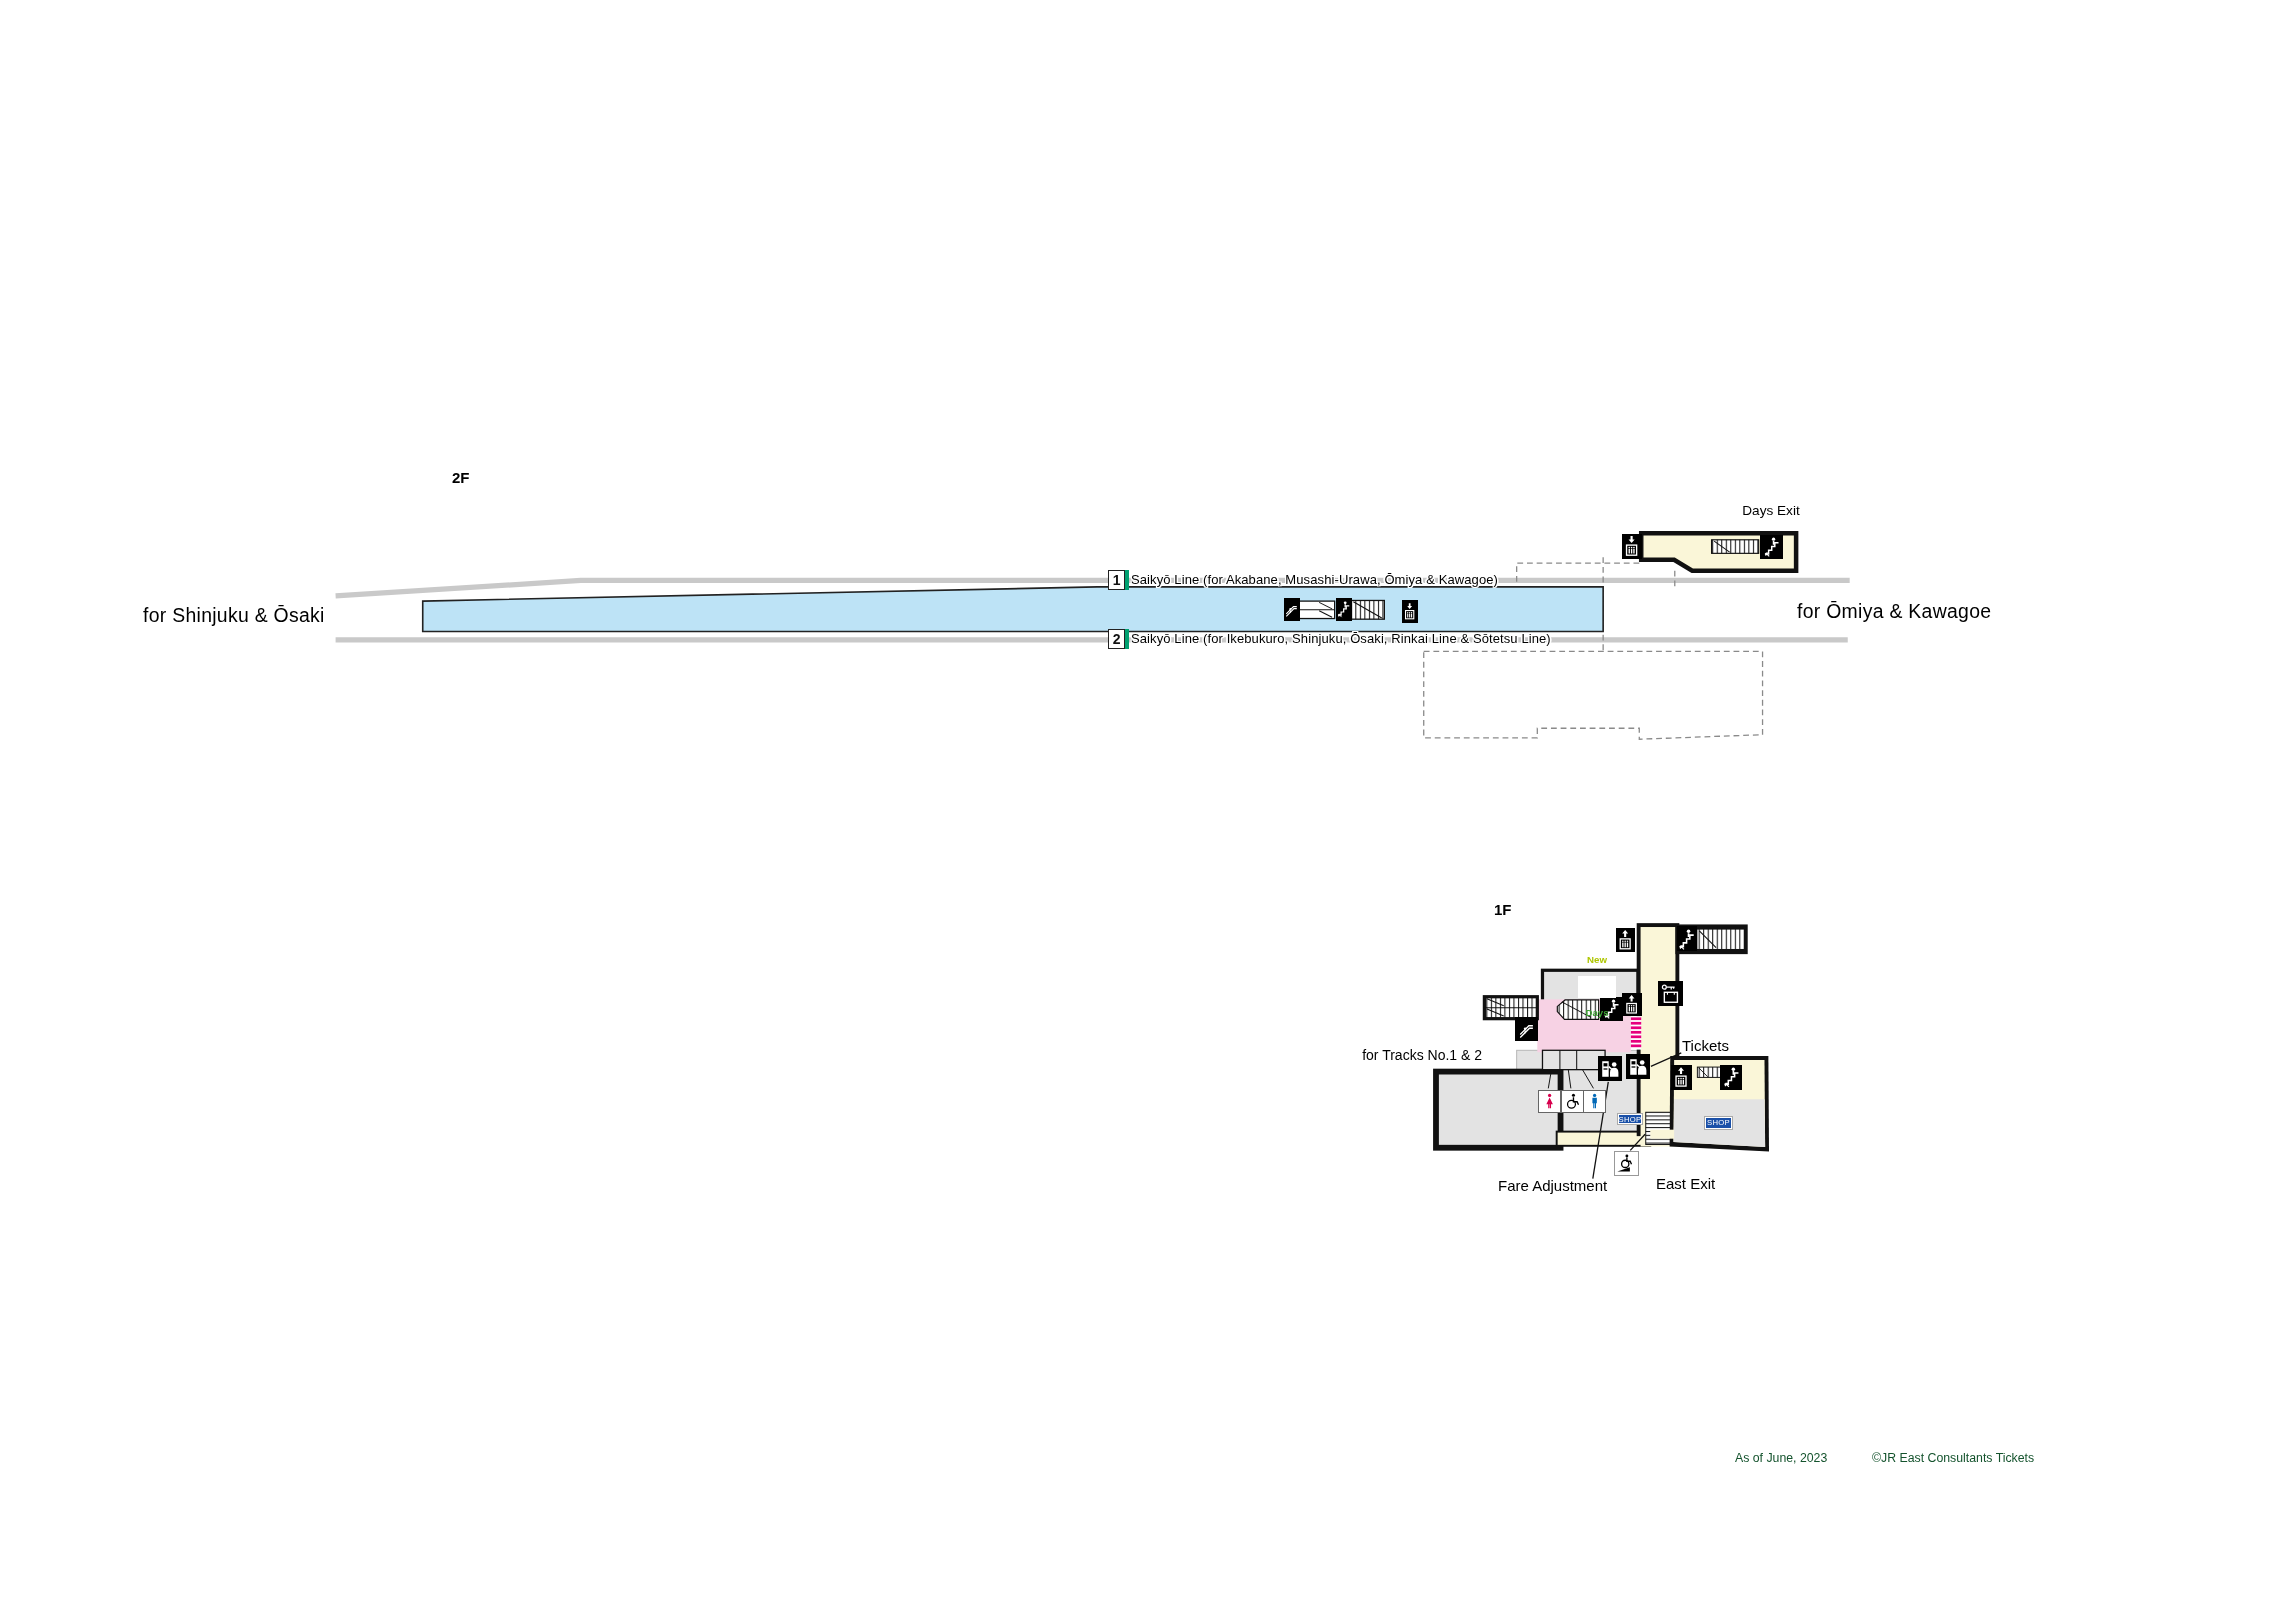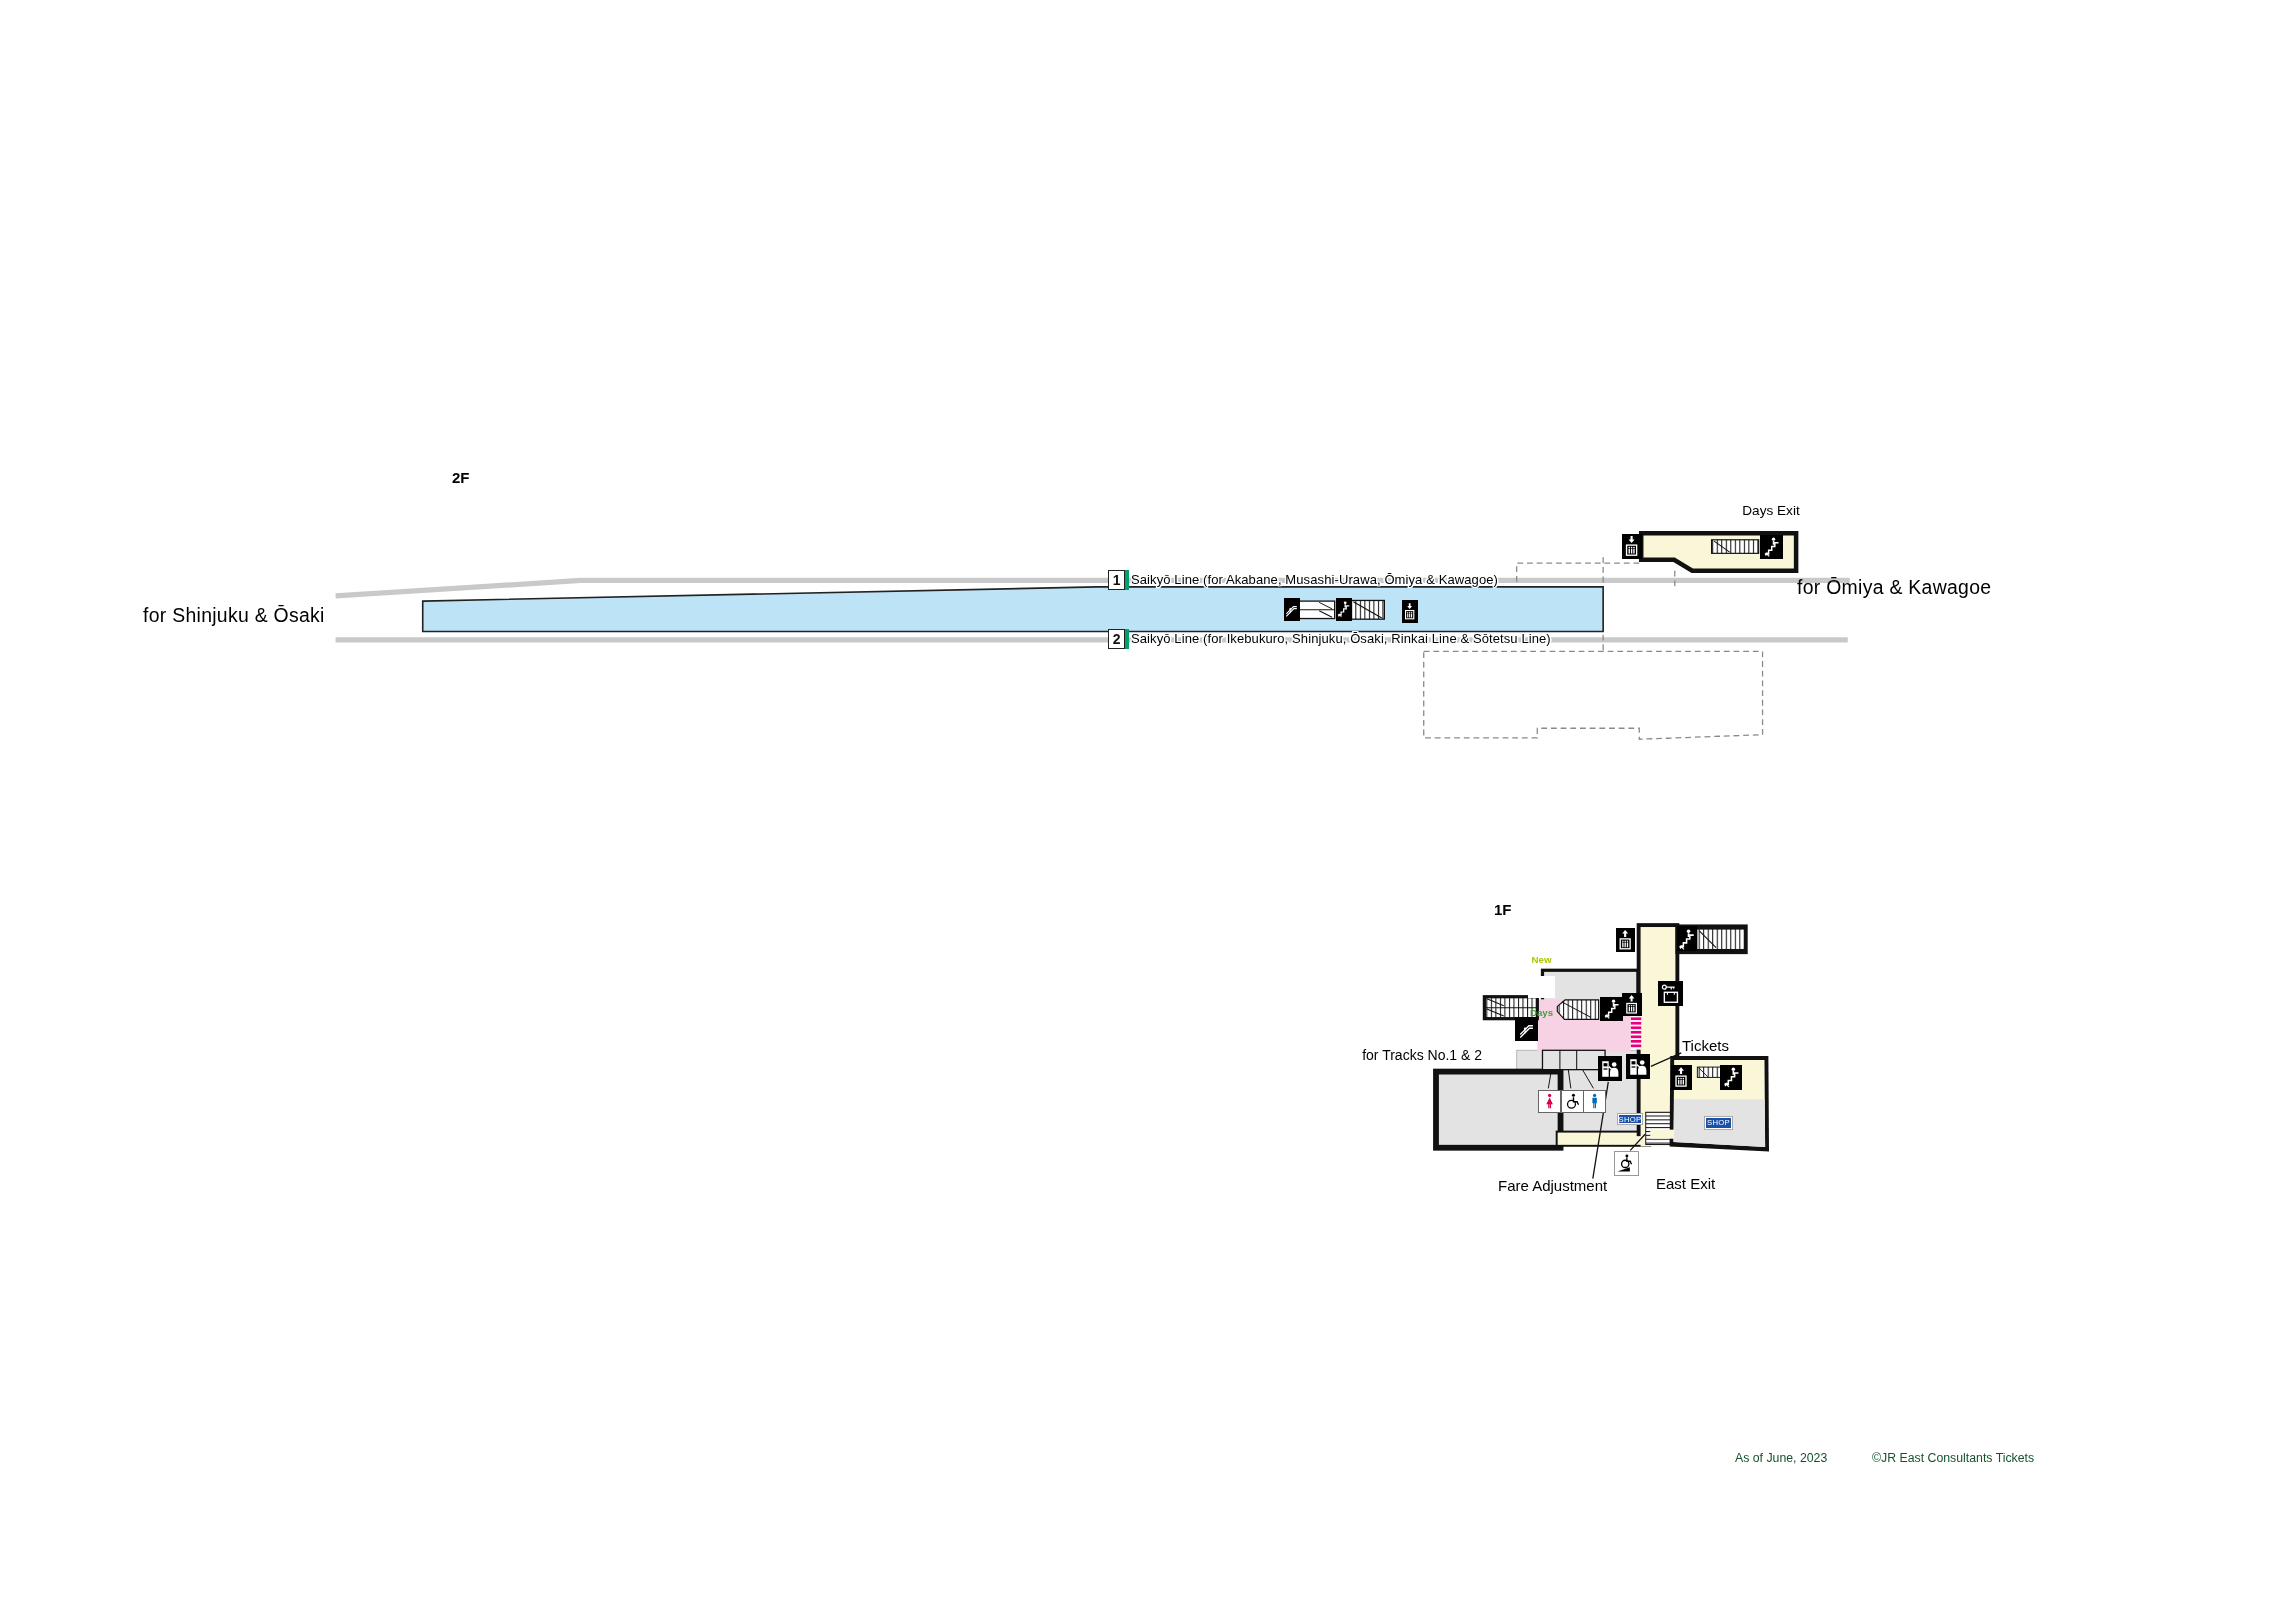--- a/index.html
+++ b/index.html
@@ -233,21 +233,21 @@
     <g stroke="#111" stroke-width="2">
       <line x1="2605" y1="1631" x2="2558" y2="1652"></line>
       <line x1="2468" y1="1826" x2="2492" y2="1676"></line>
       <line x1="2526" y1="1782" x2="2549" y2="1757"></line>
     </g>
   </svg>
 
   <div class="abs floor-label" style="left:452px;top:469px;">2F</div>
 
   <div class="abs dir-label" style="left:143px;top:604px;">for Shinjuku &amp; Ōsaki</div>
-  <div class="abs dir-label" style="left:1797px;top:576px;text-align:right;">for Ōmiya &amp; Kawagoe</div>
+  <div class="abs dir-label" style="left:1797px;top:600px;text-align:right;">for Ōmiya &amp; Kawagoe</div>
 
   <div class="abs exit-label" style="left:1734px;top:503px;width:74px;text-align:center;">Days Exit</div>
 
   <div class="abs tbadge" style="left:1108px;top:570px;">
     <span>1</span>
     <span class="gbar"></span>
   </div>
   <div class="abs track-name" style="left:1131px;top:572px;">Saikyō Line (for Akabane, Musashi-Urawa, Ōmiya &amp; Kawagoe)</div>
 
   <div class="abs tbadge" style="left:1108px;top:629px;">
@@ -356,21 +356,21 @@
         <use href="#sym-man"></use>
       </svg>
     </div>
 
   <div class="abs rampbox" style="left:1614px;top:1151px;width:24.5px;height:24.5px;">
       <svg viewBox="0 0 29.9062 29.9062" width="19.3" height="19.3">
         <use href="#sym-ramp"></use>
       </svg>
     </div>
 
-  <div class="abs newdays" style="left:1528px;top:976px;width:27px;height:22px;">
+  <div class="abs newdays" style="left:1578px;top:976px;width:38px;height:22px;">
     <span class="nd1">New</span>
     <span class="nd2">Days</span>
   </div>
   <div class="abs shop-badge" style="left:1618px;top:1114px;width:24px;height:10.3px;">SHOP</div>
   <div class="abs shop-badge" style="left:1705px;top:1117px;width:27px;height:11.6px;">SHOP</div>
 
   <div class="abs footer-label" style="left:1735px;top:1451px;">As of June, 2023</div>
   <div class="abs footer-label" style="left:1872px;top:1451px;">©JR East Consultants Tickets</div>
 
 </div>

